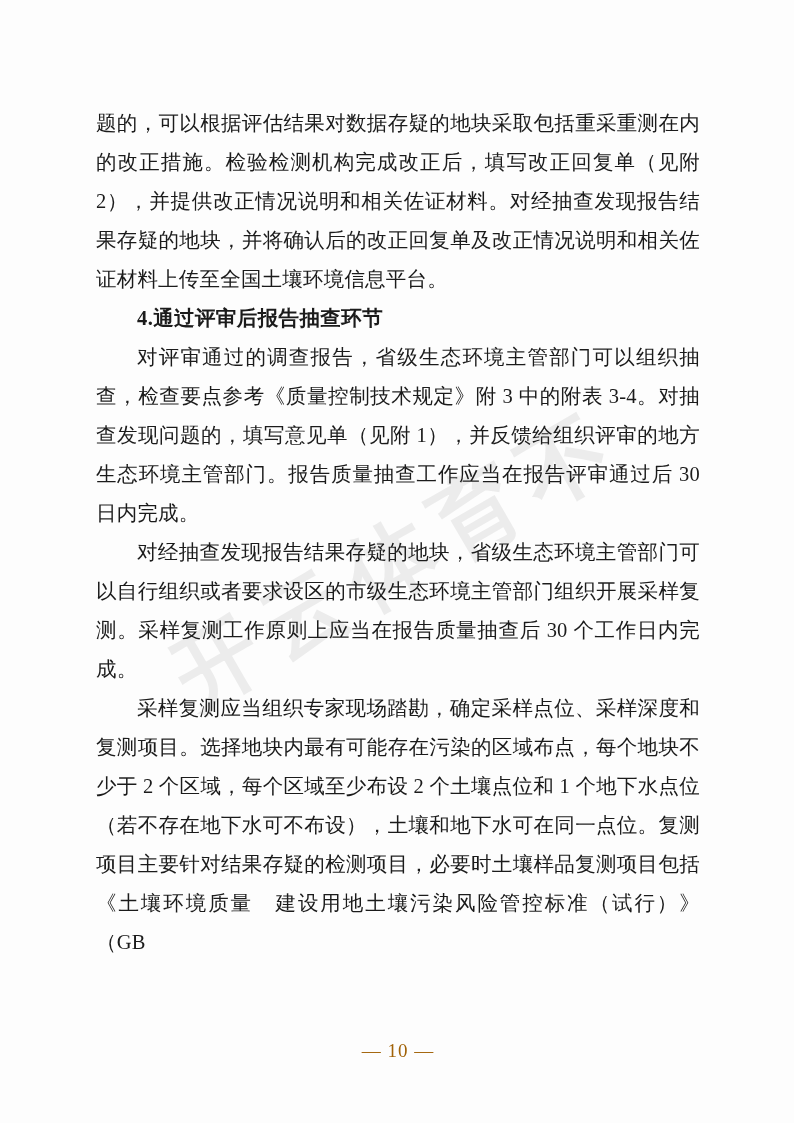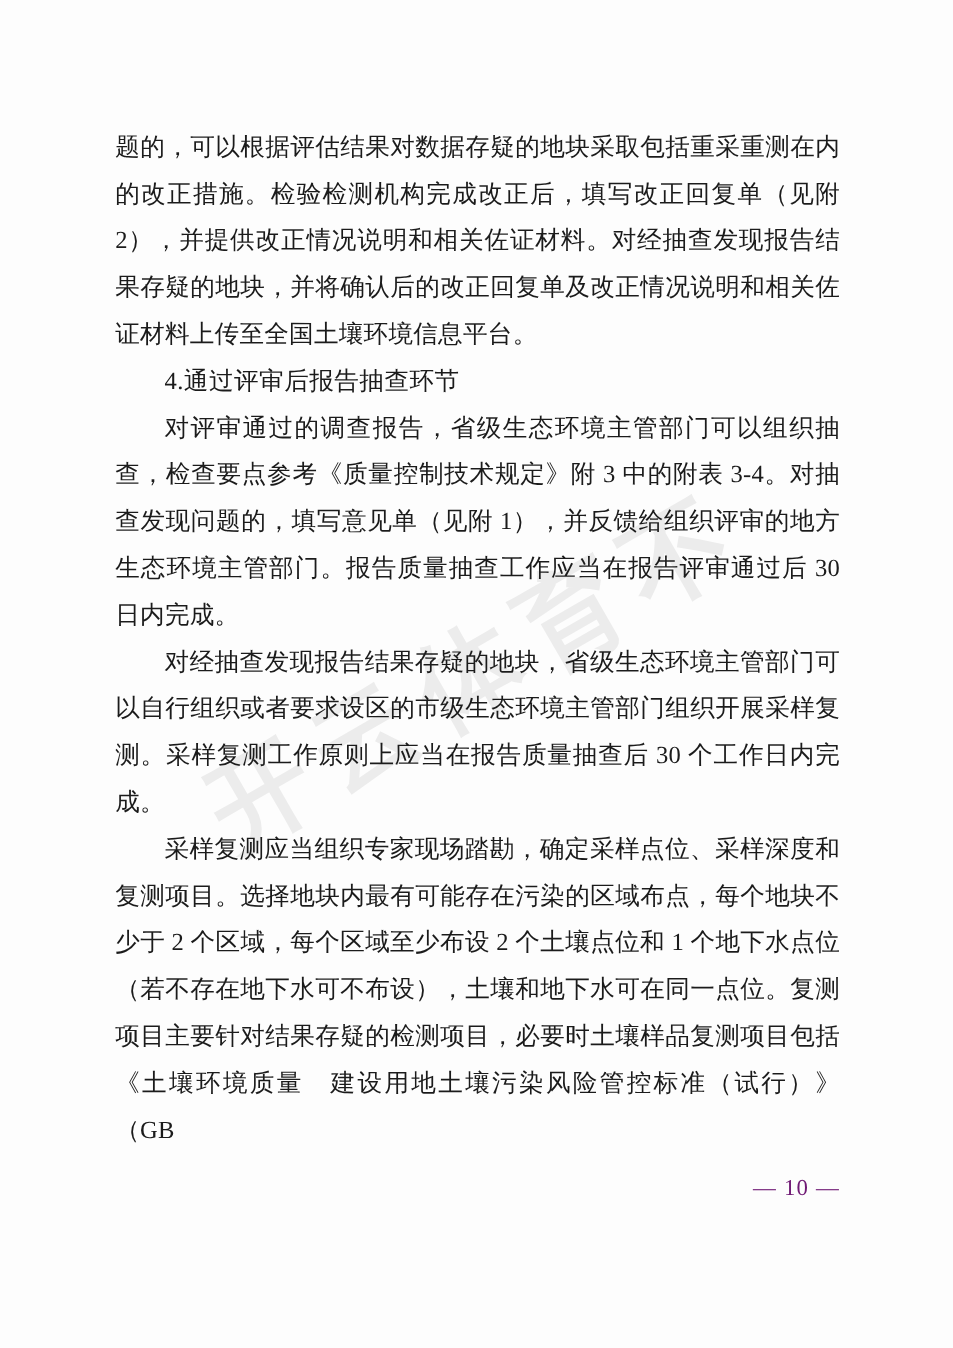--- a/index.html
+++ b/index.html
@@ -48,33 +48,33 @@
     font-size: 20.5px;
     line-height: 39px;
     text-align: justify;
     text-justify: inter-ideograph;
     letter-spacing: 0.2px;
   }
   p.indent {
     text-indent: 2em;
   }
   p.heading {
-    font-weight: normal;
+    font-weight: bold;
     text-indent: 2em;
     letter-spacing: 0.4px;
   }
   .footer {
     position: absolute;
     left: 96px;
-    top: 980px;
+    top: 1040px;
     width: 604px;
-    text-align: right;
+    text-align: center;
     font-size: 19px;
     letter-spacing: 1px;
-    color: #701a75;
+    color: #a16207;
   }
 </style>
 </head>
 <body>
 
 <div class="page">
 
   <div class="watermark">开云体育不</div>
 
   <div class="content">

